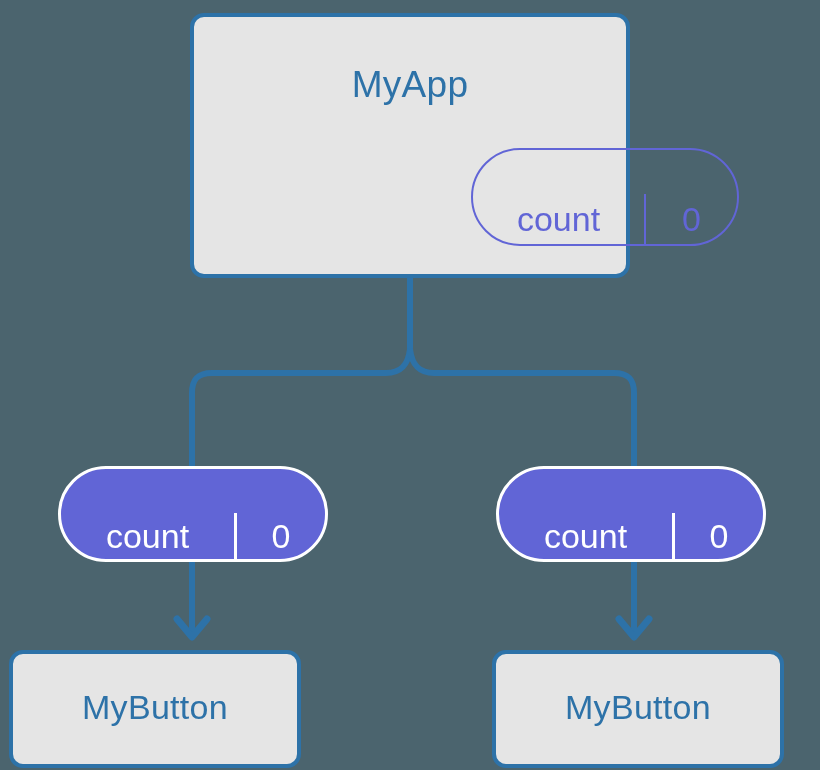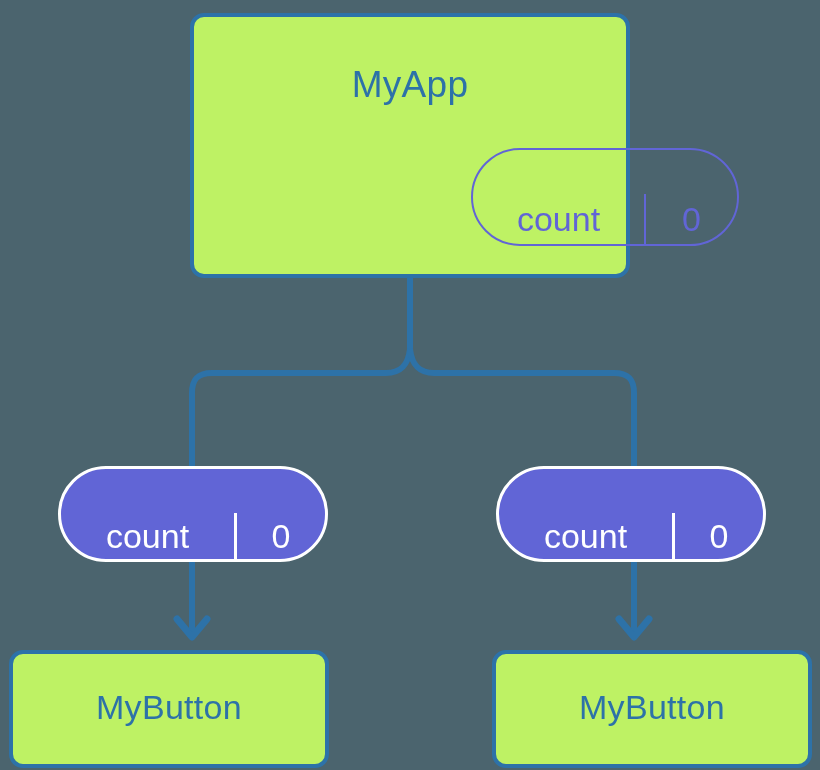--- a/index.html
+++ b/index.html
@@ -24,21 +24,21 @@
     left: 0;
     top: 0;
     width: 820px;
     height: 770px;
     pointer-events: none;
   }
 
   
   .card {
     position: absolute;
-    background: #bef264;
+    background: #e5e5e5;
     border: 4px solid #2d72a8;
     border-radius: 14px;
     box-sizing: border-box;
     display: flex;
     flex-direction: column;
     align-items: center;
   }
   .card-title {
     color: #2d72a8;
     font-size: 37px;
@@ -50,21 +50,21 @@
   #app-card {
     left: 190px;
     top: 13px;
     width: 440px;
     height: 265px;
     justify-content: flex-start;
     padding-top: 49px;
   }
 
   .button-card {
-    width: 320px;
+    width: 292px;
     height: 118px;
     justify-content: center;
     padding-bottom: 4px;
   }
   #button-card-left  { left: 9px;   top: 650px; }
   #button-card-right { left: 492px; top: 650px; }
   .button-card .card-title { font-size: 34px; }
 
   
   .pill {

